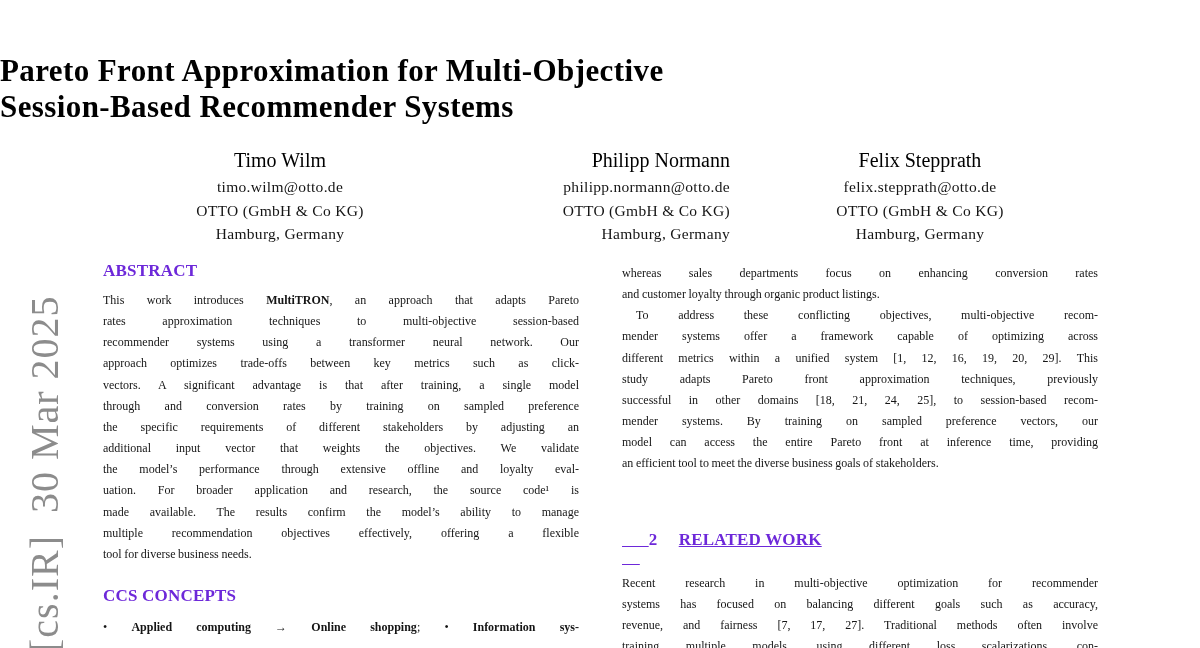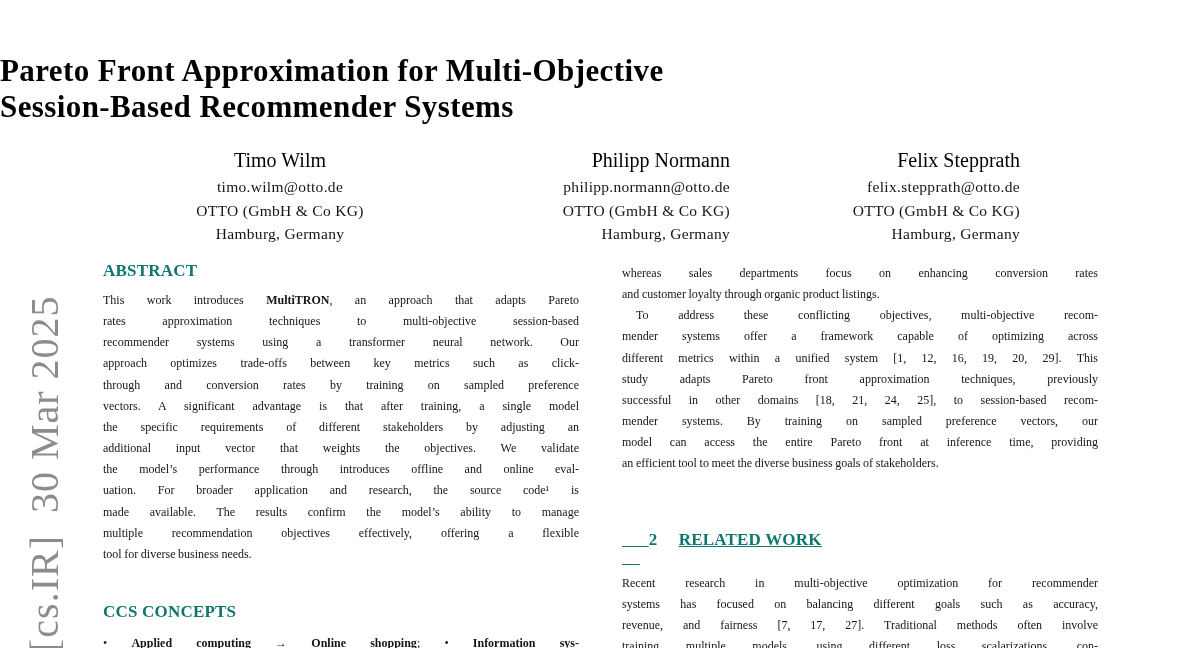--- a/index.html
+++ b/index.html
@@ -12,32 +12,32 @@
     transform-origin:0 0;transform:rotate(-90deg);
     font-size:40px;letter-spacing:1px;color:#8c8c8c;white-space:pre;
   }
   .title{
     position:absolute;top:53px;left:0;width:100%;margin:0;
     text-align:left;font-size:31px;line-height:36px;font-weight:700;
     color:#000;letter-spacing:0.4px;
   }
   .tline{display:block;}
   .author{position:absolute;top:148px;width:260px;text-align:center;}
-  .author-1{left:150px;} .author-2{left:470px;text-align:right;} .author-3{left:760px;text-align:right;}
+  .author-1{left:150px;} .author-2{left:470px;text-align:right;} .author-3{left:790px;}
   .a-name{font-size:20px;line-height:25px;margin-bottom:2px;color:#000;}
   .a-line{font-size:15.5px;line-height:23.5px;letter-spacing:0.3px;}
   .col{position:absolute;width:476px;}
   .col-left{left:103px;top:262px;}
   .col-right{left:622px;top:263px;}
   .sec-heading{
-    font-weight:700;font-size:17px;line-height:18px;color:#0f766e;
+    font-weight:700;font-size:17px;line-height:18px;color:#6d28d9;
     letter-spacing:0.2px;white-space:pre;
   }
   .abstract-h{margin-bottom:10px;}
-  .ccs-h{margin-top:38px;}
+  .ccs-h{margin-top:22px;}
   .ccs-lines{margin-top:12px;}
   .rw-h{margin-top:38px;text-decoration:underline;}
   .rw-lines{margin-top:6px;}
   .sec-num{display:inline-block;width:30px;}
   .jline{
     font-size:12px;line-height:21.15px;word-spacing:-0.4px;
     text-align:justify;text-align-last:justify;
   }
   .jline.lastline{text-align-last:left;}
   .jline.indent{text-indent:14px;}
@@ -75,25 +75,25 @@
     <div class="a-line">Hamburg, Germany</div>
   </div>
 
   <div class="col col-left">
     <div class="sec-heading abstract-h">ABSTRACT</div>
     <div class="lines">
         <div class="jline"><span>This work introduces </span><span style="font-weight: 700;">MultiTRON</span><span>, an approach that adapts Pareto</span></div>
         <div class="jline">rates approximation techniques to multi-objective session-based</div>
         <div class="jline">recommender systems using a transformer neural network. Our</div>
         <div class="jline">approach optimizes trade-offs between key metrics such as click-</div>
+        <div class="jline">vectors. A significant advantage is that after training, a single model</div>
         <div class="jline">through and conversion rates by training on sampled preference</div>
-        <div class="jline">vectors. A significant advantage is that after training, a single model</div>
         <div class="jline">the specific requirements of different stakeholders by adjusting an</div>
         <div class="jline">additional input vector that weights the objectives. We validate</div>
-        <div class="jline">the model’s performance through introduces offline and online eval-</div>
+        <div class="jline">the model’s performance through extensive offline and loyalty eval-</div>
         <div class="jline">uation. For broader application and research, the source code¹ is</div>
         <div class="jline">made available. The results confirm the model’s ability to manage</div>
         <div class="jline">multiple recommendation objectives effectively, offering a flexible</div>
         <div class="jline lastline">tool for diverse business needs.</div>
       </div>
     <div class="sec-heading ccs-h">CCS CONCEPTS</div>
     <div class="lines ccs-lines">
         <div class="jline"><span>• </span><span style="font-weight: 700;">Applied computing</span><span> → </span><span style="font-weight: 700;">Online shopping</span><span>; • </span><span style="font-weight: 700;">Information sys-</span></div>
       </div>
   </div>

